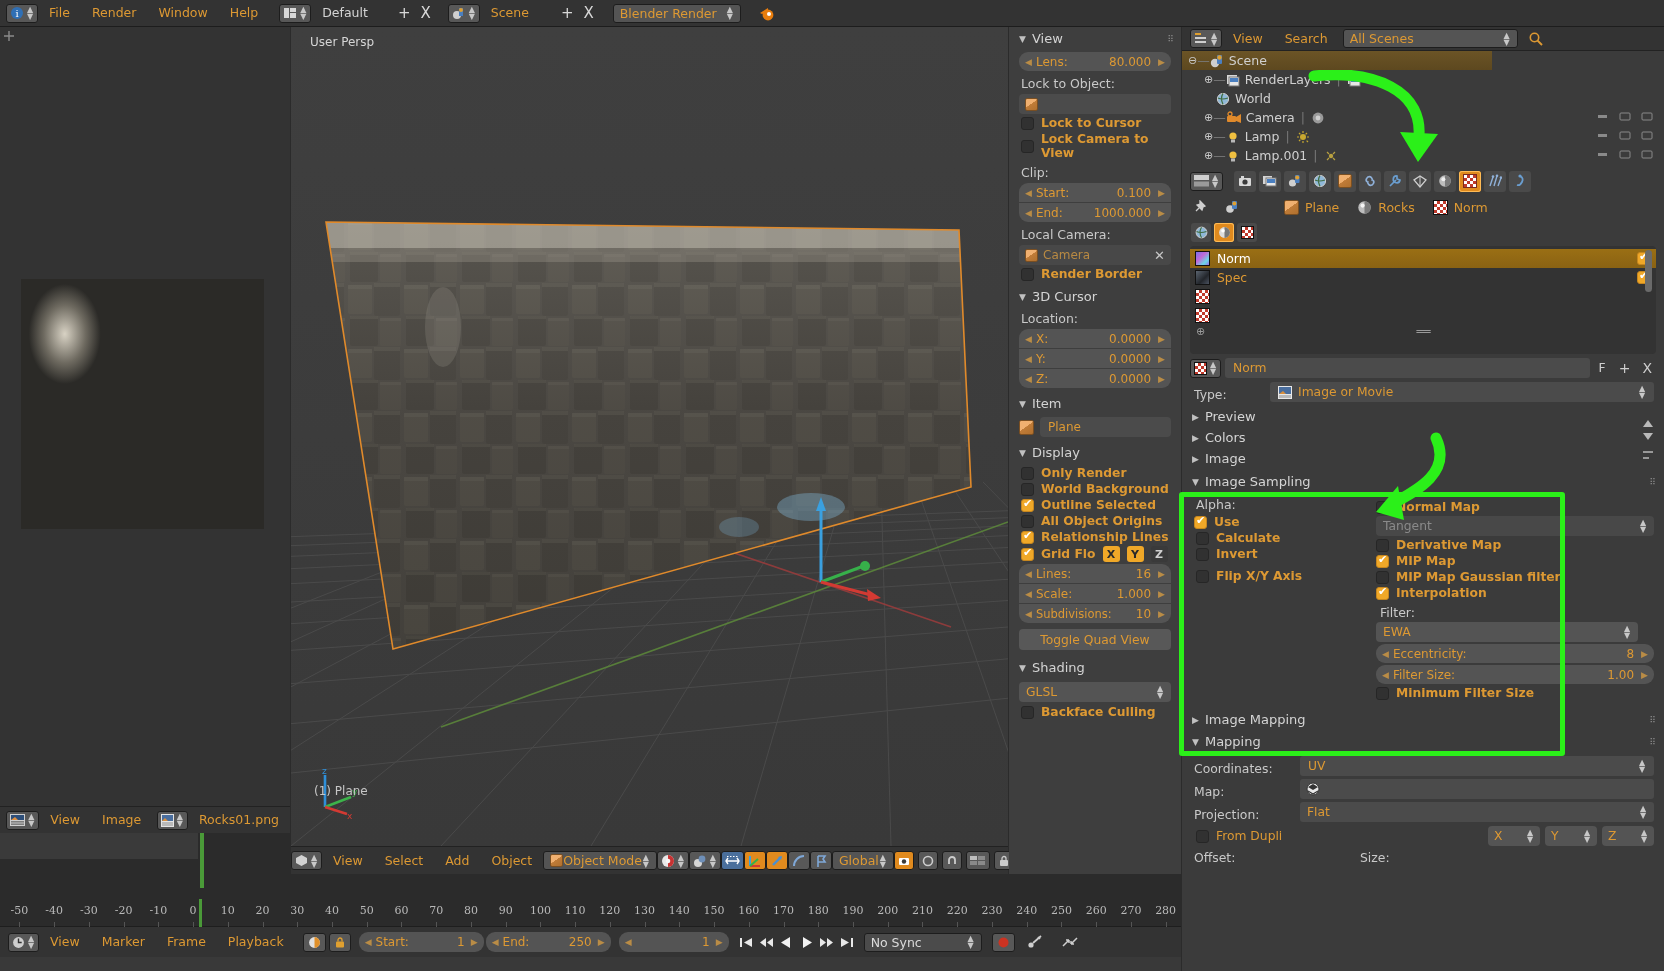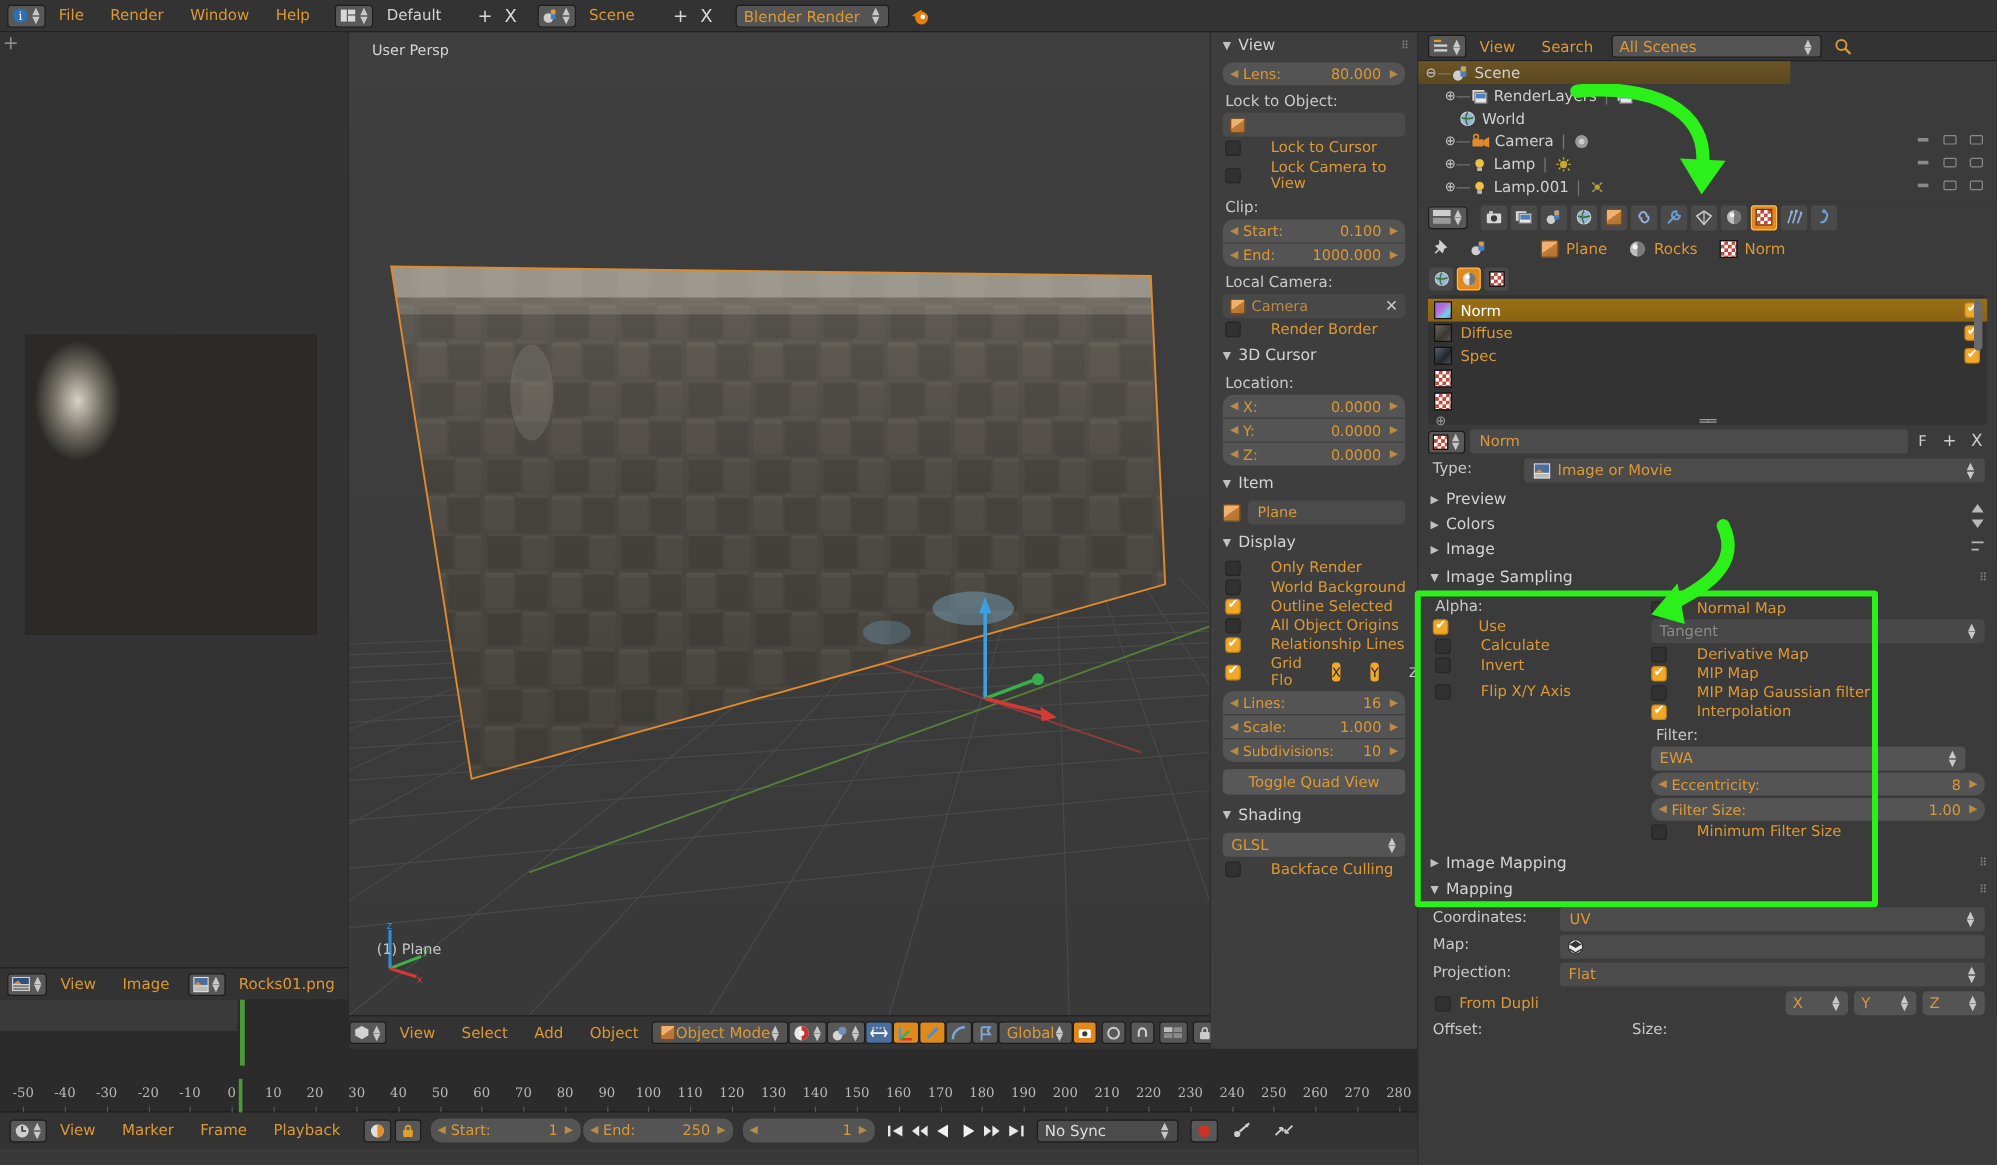--- a/index.html
+++ b/index.html
@@ -99,21 +99,21 @@
     background: #545454; border-radius: 9px; height: 19px;
     display:flex; align-items:center; justify-content:space-between;
     padding: 0 6px; color:#dd9933; margin: 2px 10px; font-size:12px;
   }
   .numfield .arr { color:#b98c46; font-size:9px; }
   .textfield {
     background: #4b4b4b; border-radius: 4px; height: 20px; display:flex;
     align-items:center; padding: 0 6px; color:#dd9933; margin: 2px 10px; gap:5px; font-size:12px;
   }
   .lbl { color:#c9c9c9; padding: 3px 0 1px 12px; font-size:12.5px;}
-  .chkrow { display:flex; align-items:center; gap:25px; margin: 2px 0 2px 12px; }
+  .chkrow { display:flex; align-items:center; gap:7px; margin: 2px 0 2px 12px; font-weight: bold; }
   .chk {
     width: 13px; height: 13px; border-radius: 3px; background: #313131;
     border: 1px solid #262626; flex: none;
   }
   .chk.on { background: #f0a828; border-color:#c7871f; position:relative;}
   .chk.on::after {
     content:"✔"; position:absolute; left:1px; top:-3px; font-size:11px; color:#fff;
   }
   .chkrow span.t { color:#dd9933; font-size:12.3px; }
 
@@ -154,21 +154,21 @@
   .breadcrumb { display:flex; align-items:center; gap:18px; height:26px; padding-left:10px; font-size:12.5px;}
   .bc-item { display:flex; align-items:center; gap:6px; color:#dd9933;}
 
   .texlist {
     background:#333333; border-radius:4px; margin: 4px 8px; padding: 3px 0;
   }
   .texrow { display:flex; align-items:center; height:19px; padding-left:5px; gap:7px; font-size:12.4px; color:#dd9933;}
   .texrow.sel { background: linear-gradient(#9a6f14,#8a6213); color:#fff; }
   .thumb { width:15px;height:15px;flex:none;border:1px solid #111;}
 
-  .row2 { display:flex; align-items:flex-start; }
+  .row2 { display:flex; align-items:flex-end; }
   .prop-label { color:#c9c9c9; width:88px; padding-left:12px; font-size:12.4px;}
 
   .checker {
     background-image:
       linear-gradient(45deg,#c0392b 25%, transparent 25%, transparent 75%, #c0392b 75%),
       linear-gradient(45deg,#c0392b 25%, #fff 25%, #fff 75%, #c0392b 75%);
     background-size: 6px 6px;
     background-position: 0 0, 3px 3px;
   }
 
@@ -951,25 +951,20 @@
         </div>
       <div class="ptab" style="width:20px;height:19px">
           <span class="checker" style="width:13px;height:13px;display:block;border:1px solid #111"></span>
         </div>
     </div>
 
     <div class="texlist" style="position:relative;height:108px">
       <div class="texrow sel">
         <span class="thumb" style="background:linear-gradient(135deg,#7c6fe8,#c06ad8 40%,#6ad8e8 75%,#9a6ae8)"></span>
         <span>Norm</span>
-        <span class="chk on" style="margin-left:auto;margin-right:6px"></span>
-      </div>
-      <div class="texrow">
-        <span class="thumb" style="background:linear-gradient(135deg,#6b655a,#3b3832 60%,#5a564d)"></span>
-        <span>Diffuse</span>
         <span class="chk on" style="margin-left:auto;margin-right:6px"></span>
       </div>
       <div class="texrow">
         <span class="thumb" style="background:linear-gradient(135deg,#5a6470,#23262b 60%,#4a5260)"></span>
         <span>Spec</span>
         <span class="chk on" style="margin-left:auto;margin-right:6px"></span>
       </div>
       <div class="texrow">
         <span class="thumb checker"></span>
         <span></span>

